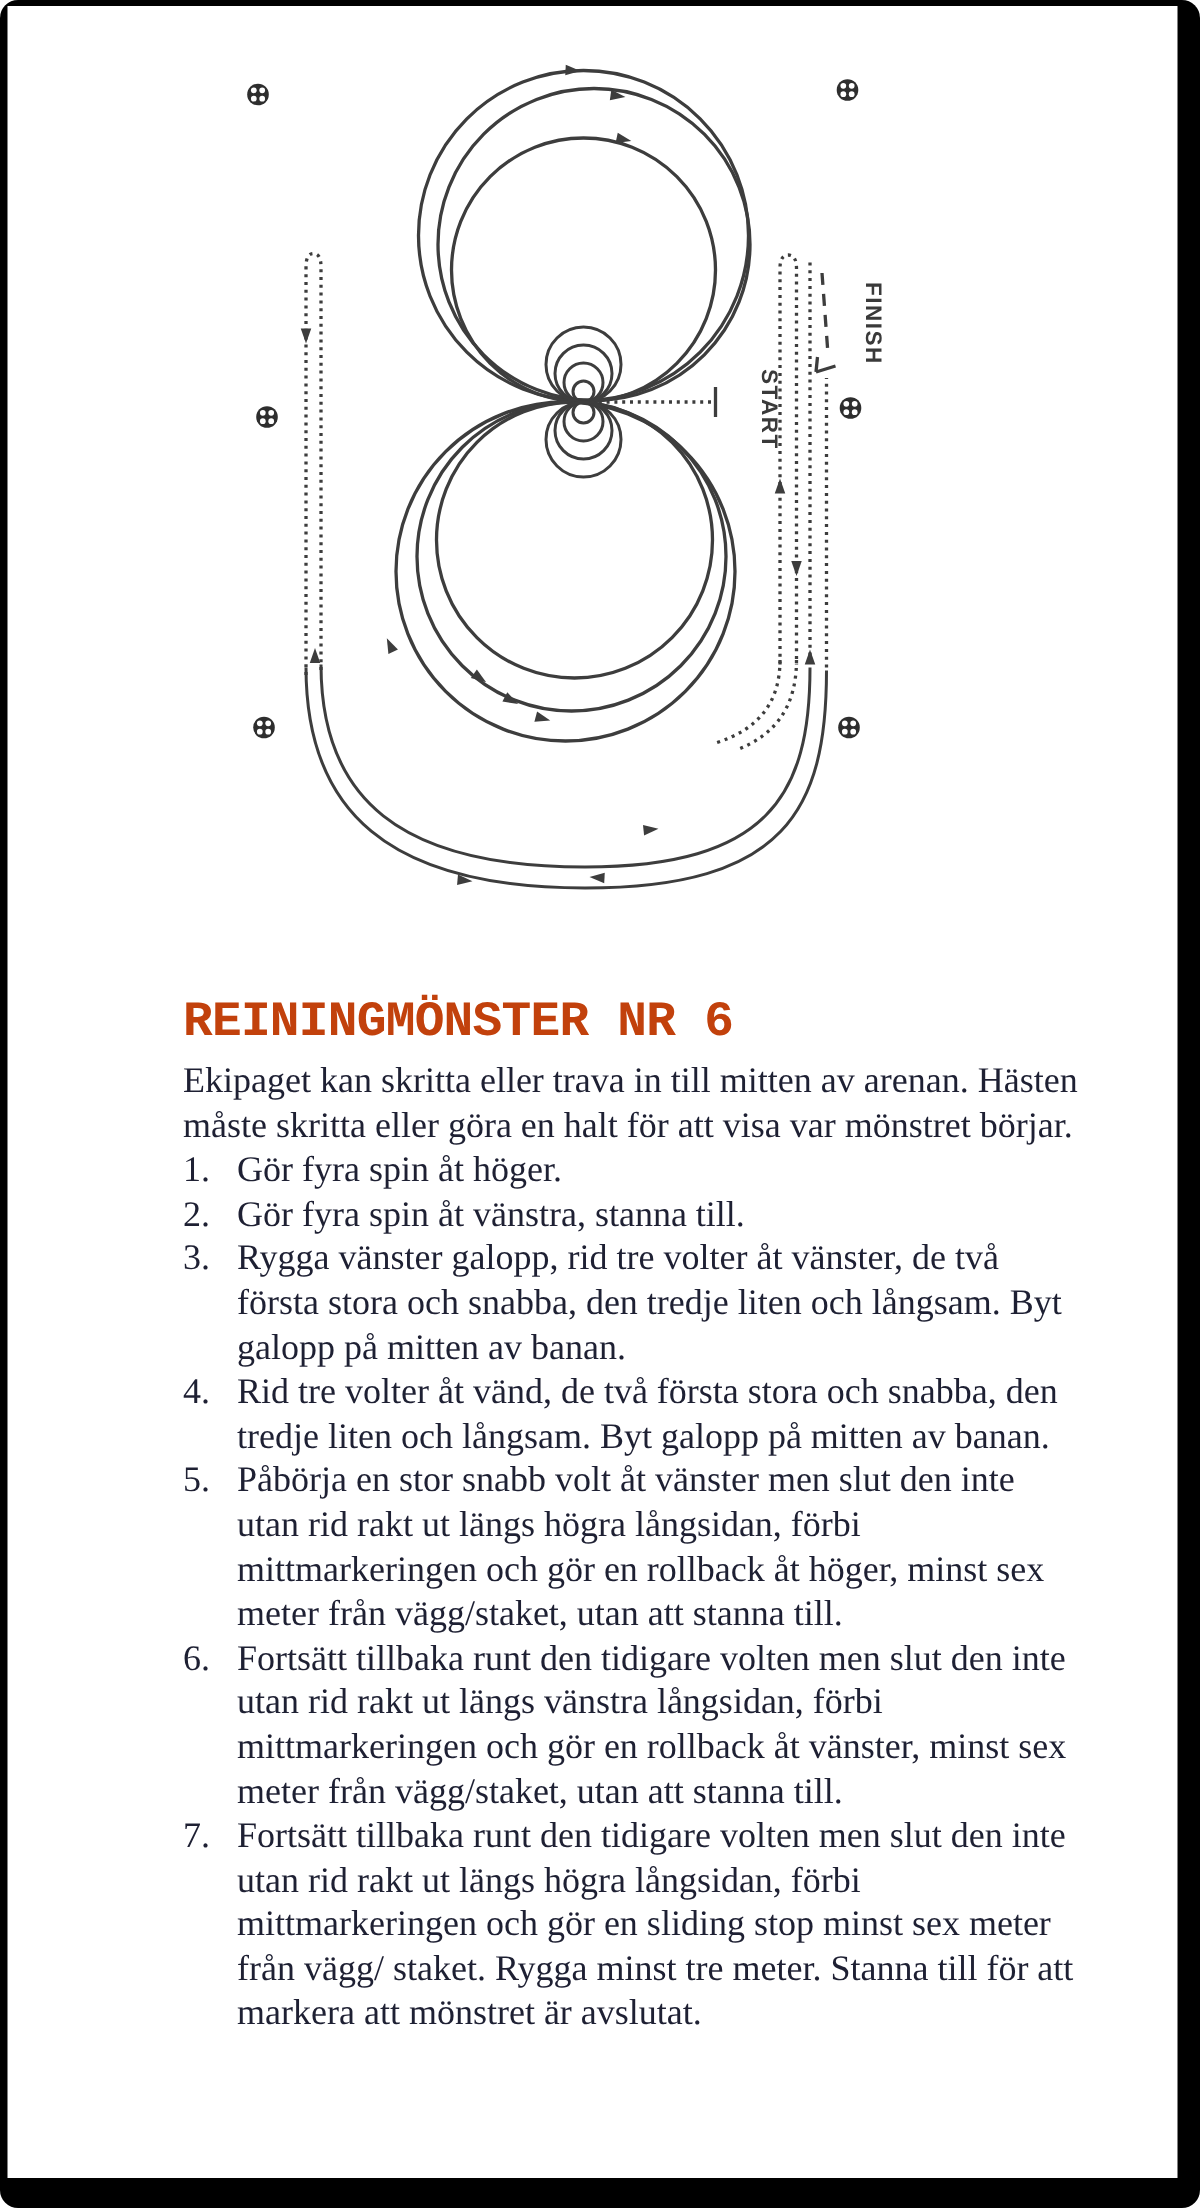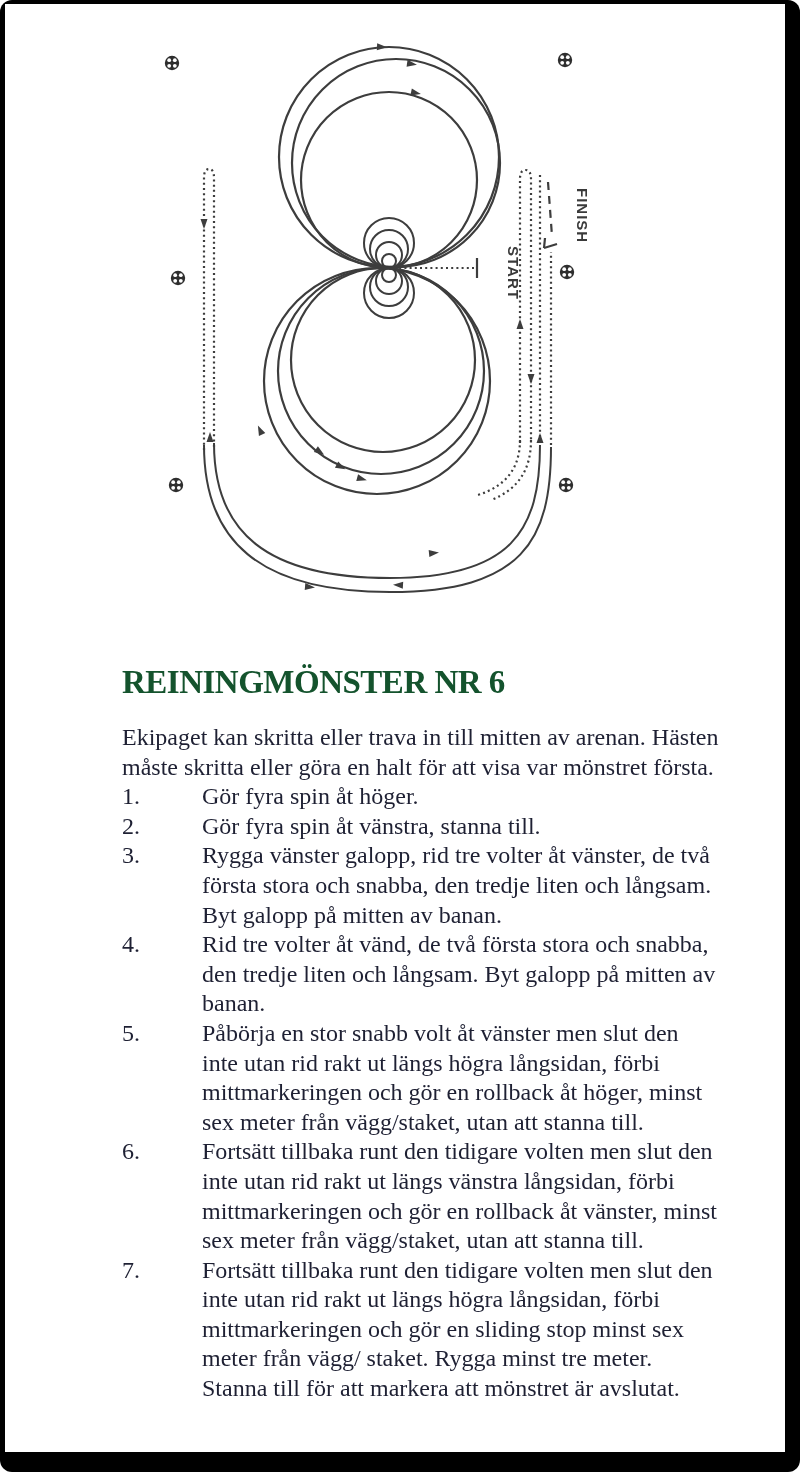--- a/index.html
+++ b/index.html
@@ -25,33 +25,33 @@
   }
   .content{
     position:absolute;
     left:117px;top:660px;
     width:597px;
     color:#1e2033;
     font-size:24px;
     line-height:29.6px;
   }
   .content h1{
-    margin:0 0 23px 0;
-    font-family:Liberation Serif, serif;
+    margin:0 0 7px 0;
+    font-family:Liberation Mono, monospace;
     font-weight:bold;
     font-size:33px;
     line-height:36px;
     letter-spacing:-0.5px;
-    color:#14532d;
+    color:#c2410c;
   }
   .content p{margin:0;}
   .steps{margin:0;}
   .step{display:flex;}
   .step .num{flex:0 0 36px;width:36px;}
-  .step .txt{flex:1;margin-left:44px;}
+  .step .txt{flex:1;}
   svg text{
     font-family:"Liberation Sans", sans-serif;
     font-weight:bold;
     fill:#3a3a3a;
   }
 </style>
 </head>
 <body>
 
 <div class="frame">
@@ -204,21 +204,21 @@
           </g>
         </g>
       </g>
 
       <text transform="translate(508 246) rotate(90)" font-size="15" letter-spacing="1">START</text>
       <text transform="translate(577 188) rotate(90)" font-size="15" letter-spacing="1">FINISH</text>
     </svg>
 
     <div class="content">
       <h1>REININGMÖNSTER NR 6</h1>
-      <p>Ekipaget kan skritta eller trava in till mitten av arenan. Hästen måste skritta eller göra en halt för att visa var mönstret första.</p>
+      <p>Ekipaget kan skritta eller trava in till mitten av arenan. Hästen måste skritta eller göra en halt för att visa var mönstret börjar.</p>
 
       <div class="steps">
         <div class="step">
           <span class="num">1.</span>
           <span class="txt">Gör fyra spin åt höger.</span>
         </div>
         <div class="step">
           <span class="num">2.</span>
           <span class="txt">Gör fyra spin åt vänstra, stanna till.</span>
         </div>

